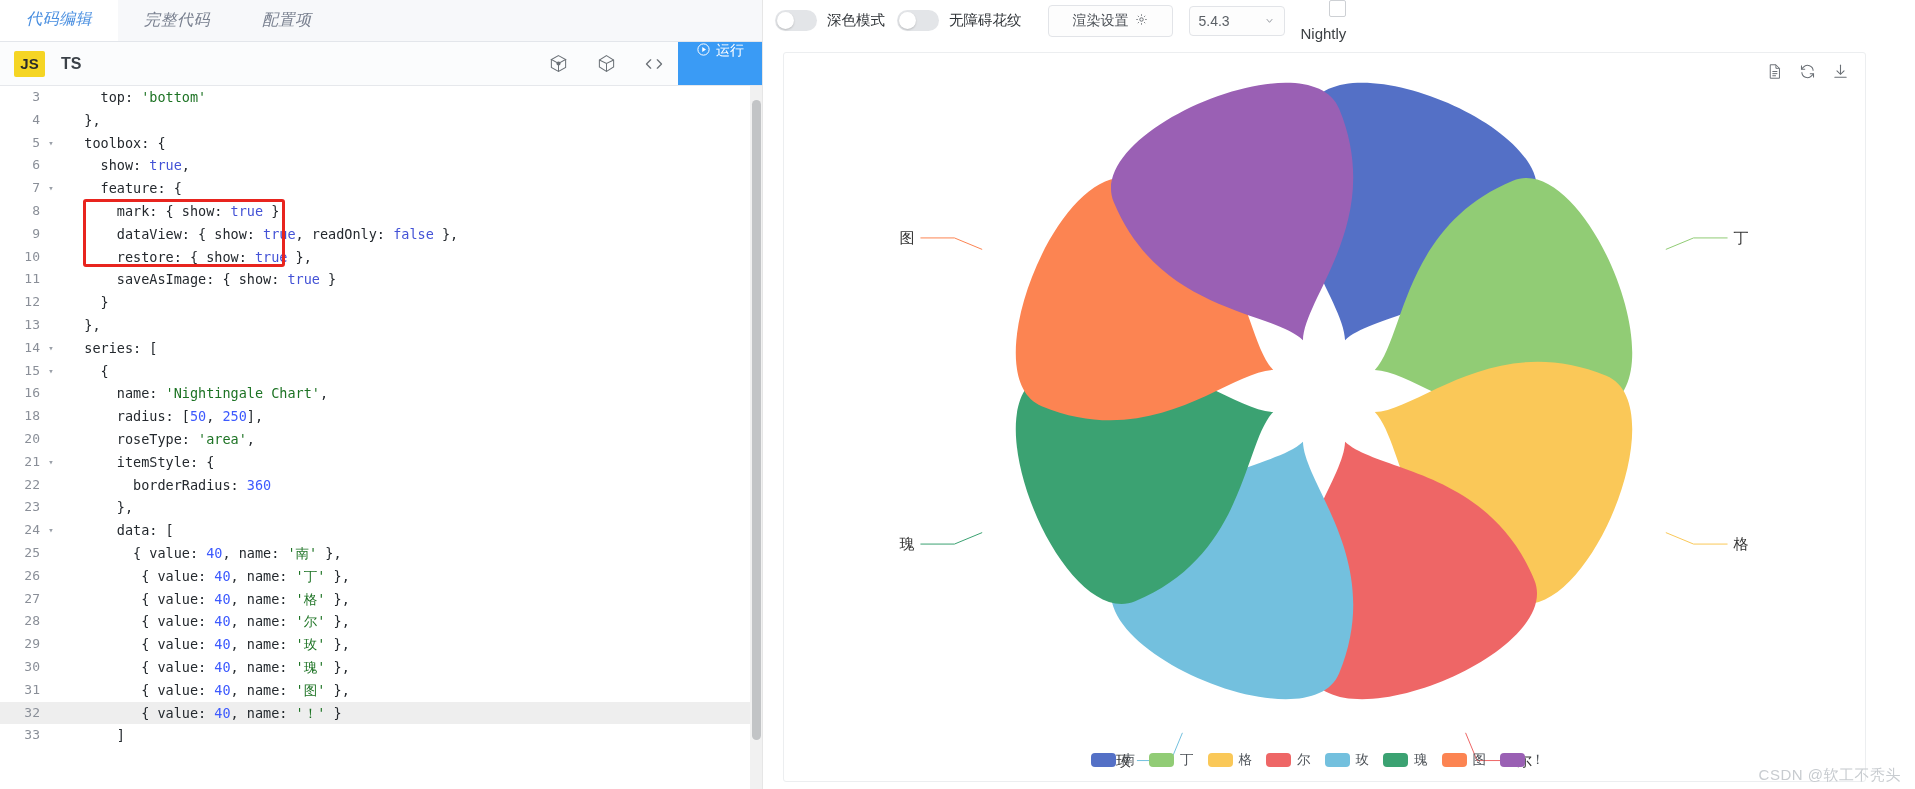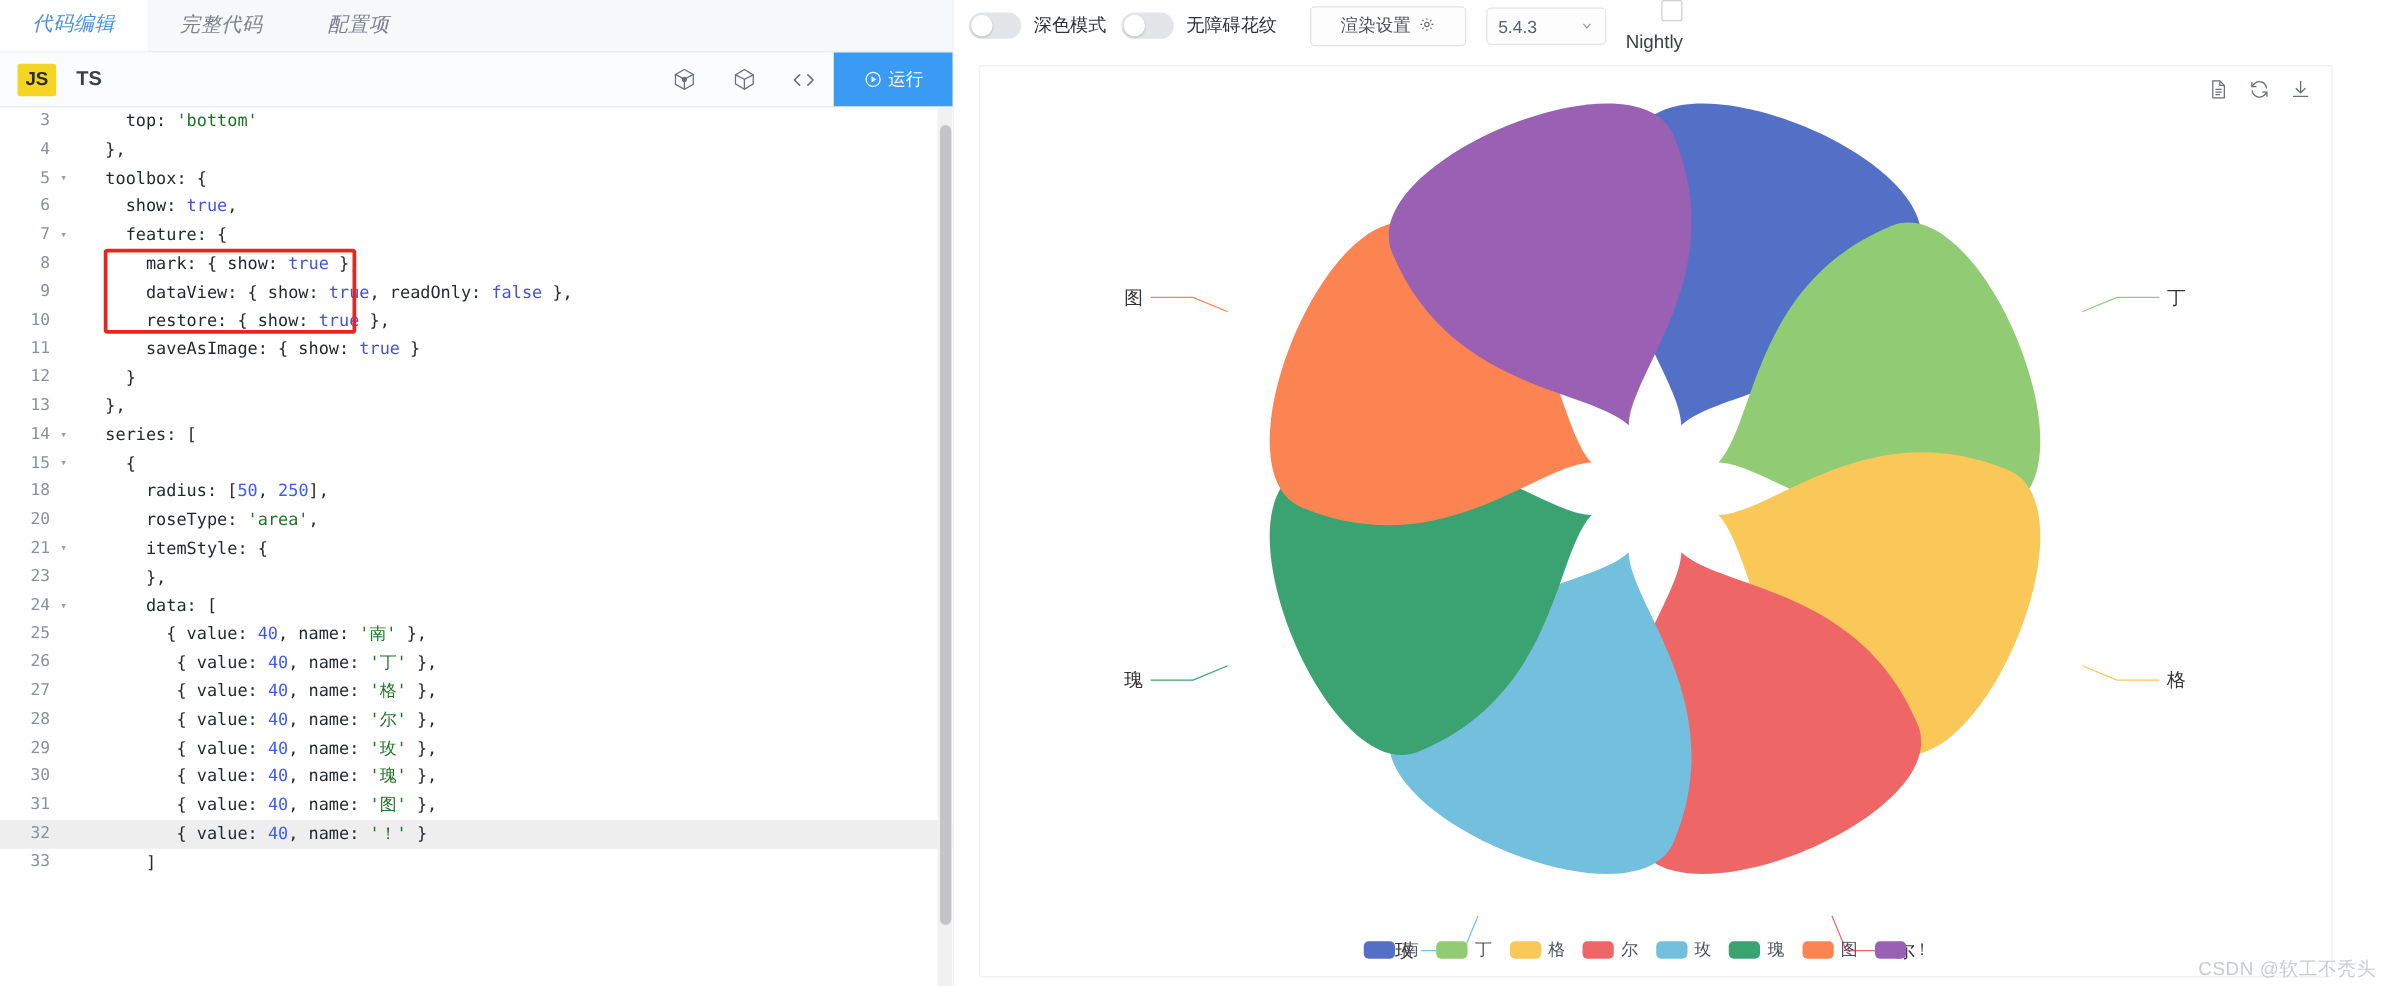--- a/index.html
+++ b/index.html
@@ -78,24 +78,24 @@
     align-items: stretch;
     height: 43px;
   }
   .tb-icon {
     width: 48px;
     display: flex; align-items: center; justify-content: center;
     cursor: pointer;
     color: #6b7177;
   }
   .run-btn {
-    width: 95px;
+    width: 84px;
     background: #3a9bf5;
     color: #fff;
-    display: flex; align-items: center; justify-content: center;
+    display: flex; justify-content: center;
     gap: 5px;
     font-size: 14px;
     cursor: pointer;
   }
   .run-btn svg { display:block; }
 
   
   .code-area {
     flex: 1;
     position: relative;
@@ -326,23 +326,25 @@
           <div class="code-row"><span class="ln">6</span><span class="fold"></span><span class="code-txt">    show: <span class="k-bool">true</span>,</span></div>
           <div class="code-row"><span class="ln">7</span><span class="fold">▾</span><span class="code-txt">    feature: {</span></div>
           <div class="code-row"><span class="ln">8</span><span class="fold"></span><span class="code-txt">      mark: { show: <span class="k-bool">true</span> },</span></div>
           <div class="code-row"><span class="ln">9</span><span class="fold"></span><span class="code-txt">      dataView: { show: <span class="k-bool">true</span>, readOnly: <span class="k-bool">false</span> },</span></div>
           <div class="code-row"><span class="ln">10</span><span class="fold"></span><span class="code-txt">      restore: { show: <span class="k-bool">true</span> },</span></div>
           <div class="code-row"><span class="ln">11</span><span class="fold"></span><span class="code-txt">      saveAsImage: { show: <span class="k-bool">true</span> }</span></div>
           <div class="code-row"><span class="ln">12</span><span class="fold"></span><span class="code-txt">    }</span></div>
           <div class="code-row"><span class="ln">13</span><span class="fold"></span><span class="code-txt">  },</span></div>
           <div class="code-row"><span class="ln">14</span><span class="fold">▾</span><span class="code-txt">  series: [</span></div>
           <div class="code-row"><span class="ln">15</span><span class="fold">▾</span><span class="code-txt">    {</span></div>
+          <div class="code-row"><span class="ln">16</span><span class="fold"></span><span class="code-txt">      name: <span class="k-str">'Nightingale Chart'</span>,</span></div>
           <div class="code-row"><span class="ln">18</span><span class="fold"></span><span class="code-txt">      radius: [<span class="k-num">50</span>, <span class="k-num">250</span>],</span></div>
           <div class="code-row"><span class="ln">20</span><span class="fold"></span><span class="code-txt">      roseType: <span class="k-str">'area'</span>,</span></div>
           <div class="code-row"><span class="ln">21</span><span class="fold">▾</span><span class="code-txt">      itemStyle: {</span></div>
+          <div class="code-row"><span class="ln">22</span><span class="fold"></span><span class="code-txt">        borderRadius: <span class="k-num">360</span></span></div>
           <div class="code-row"><span class="ln">23</span><span class="fold"></span><span class="code-txt">      },</span></div>
           <div class="code-row"><span class="ln">24</span><span class="fold">▾</span><span class="code-txt">      data: [</span></div>
           <div class="code-row"><span class="ln">25</span><span class="fold"></span><span class="code-txt">        { value: <span class="k-num">40</span>, name: <span class="k-str">'南'</span> },</span></div>
           <div class="code-row"><span class="ln">26</span><span class="fold"></span><span class="code-txt">         { value: <span class="k-num">40</span>, name: <span class="k-str">'丁'</span> },</span></div>
           <div class="code-row"><span class="ln">27</span><span class="fold"></span><span class="code-txt">         { value: <span class="k-num">40</span>, name: <span class="k-str">'格'</span> },</span></div>
           <div class="code-row"><span class="ln">28</span><span class="fold"></span><span class="code-txt">         { value: <span class="k-num">40</span>, name: <span class="k-str">'尔'</span> },</span></div>
           <div class="code-row"><span class="ln">29</span><span class="fold"></span><span class="code-txt">         { value: <span class="k-num">40</span>, name: <span class="k-str">'玫'</span> },</span></div>
           <div class="code-row"><span class="ln">30</span><span class="fold"></span><span class="code-txt">         { value: <span class="k-num">40</span>, name: <span class="k-str">'瑰'</span> },</span></div>
           <div class="code-row"><span class="ln">31</span><span class="fold"></span><span class="code-txt">         { value: <span class="k-num">40</span>, name: <span class="k-str">'图'</span> },</span></div>
           <div class="code-row highlight"><span class="ln">32</span><span class="fold"></span><span class="code-txt">         { value: <span class="k-num">40</span>, name: <span class="k-str">'！'</span> }</span></div>

